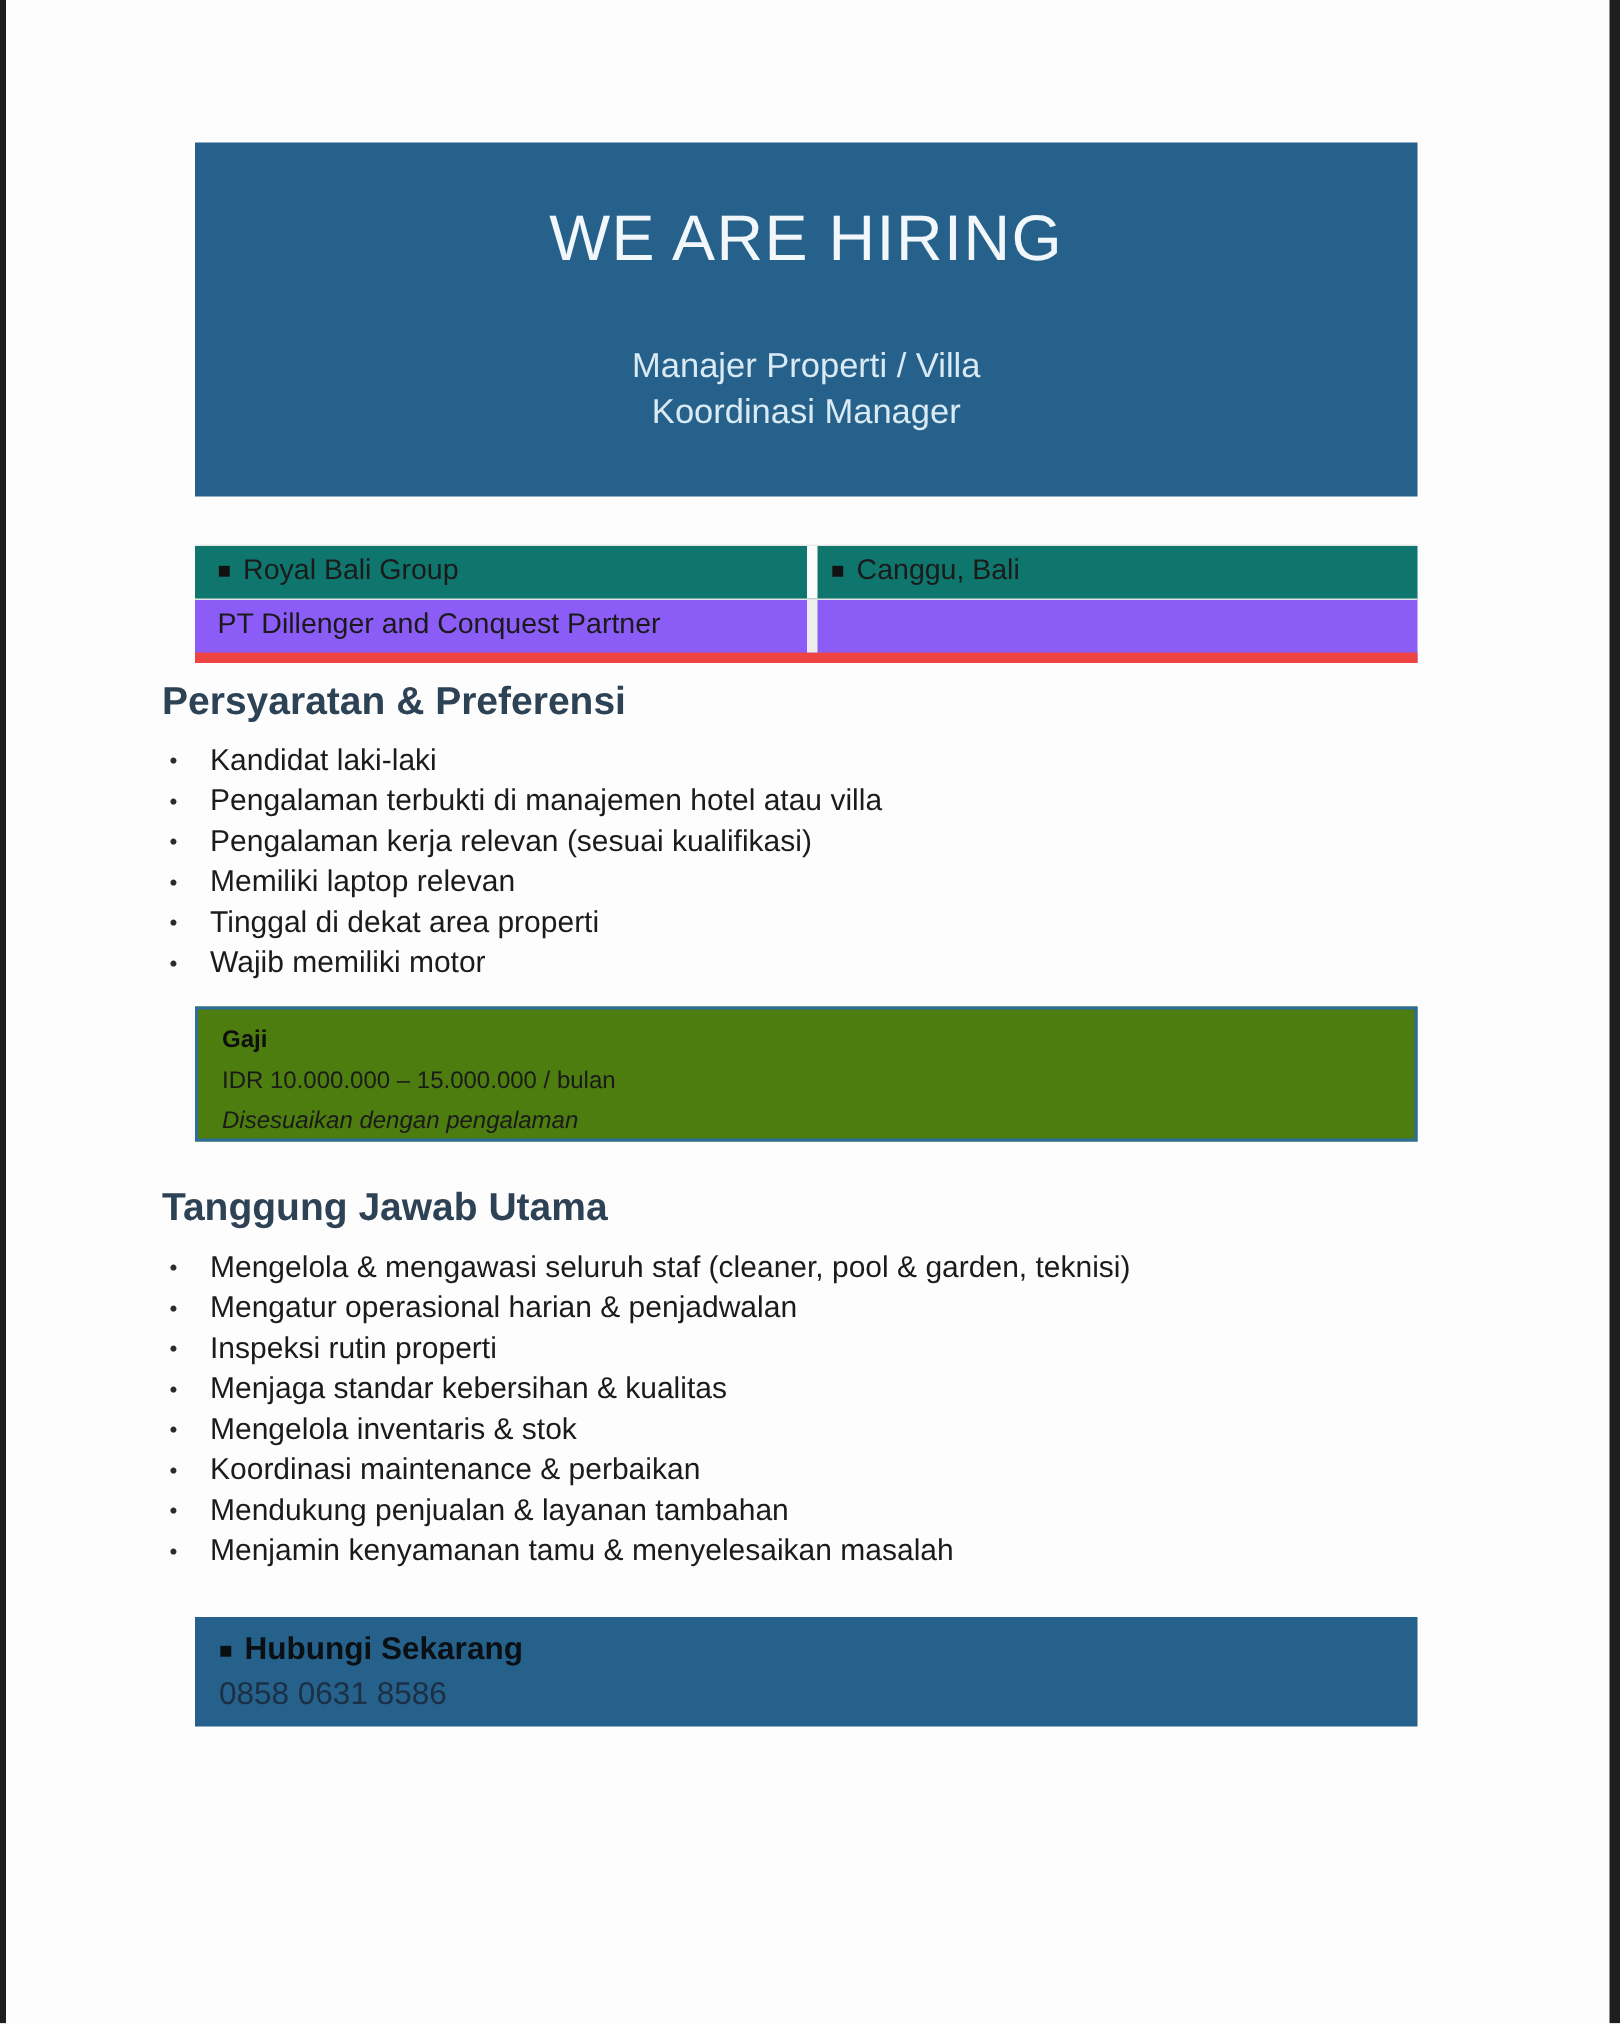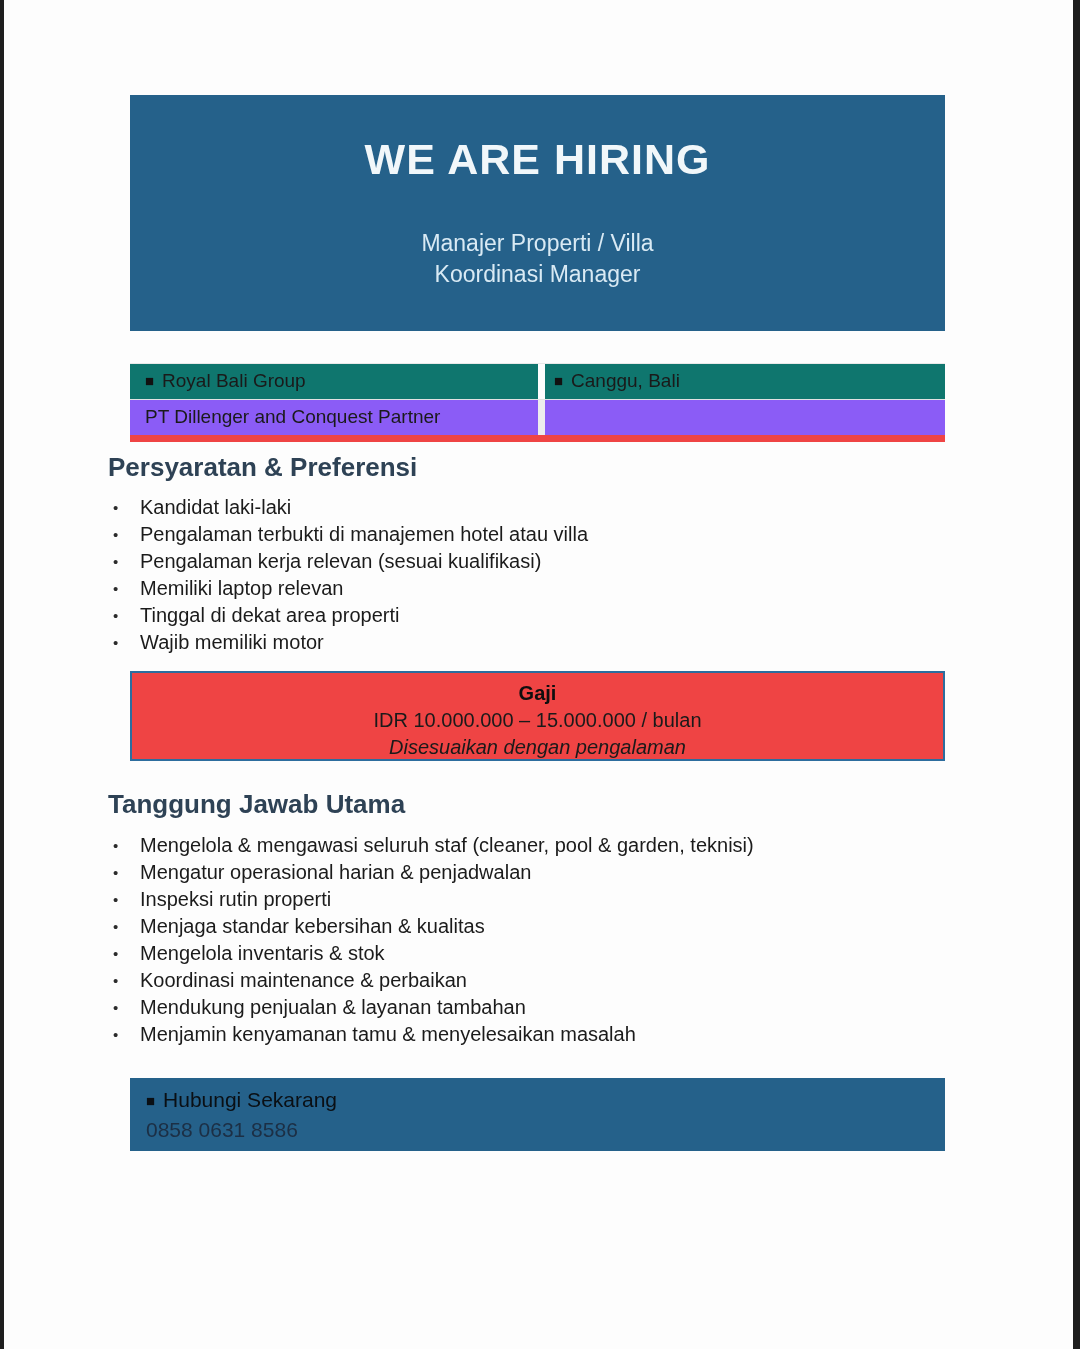--- a/index.html
+++ b/index.html
@@ -23,21 +23,21 @@
   .banner {
     position: absolute;
     left: 130px; top: 95px;
     width: 815px; height: 236px;
     background: #25618a;
     text-align: center;
   }
   .banner h1 {
     margin-top: 40px;
     font-size: 43px;
-    font-weight: bold;
+    font-weight: normal;
     letter-spacing: 1px;
     color: #f1f7fa;
   }
   .banner .subtitle {
     margin-top: 44px;
     font-size: 23px;
     line-height: 31px;
     color: #d9eaf4;
   }
 
@@ -98,41 +98,40 @@
     font-size: 15px;
     color: #2b2b2b;
   }
   .bullets .txt { color: #1b1b1b; }
 
   
   .salary-box {
     position: absolute;
     left: 130px; top: 671px;
     width: 815px; height: 90px;
-    background: #ef4444;
+    background: #4d7c0f;
     border: 2px solid #2d6d9e;
     padding: 7px 16px;
-    font-size: 20px;
+    font-size: 16px;
     line-height: 27px;
-    text-align: center;
   }
   .salary-box .label { font-weight: bold; color: #0e0e0e; }
   .salary-box .note { font-style: italic; }
 
   
   .contact-box {
     position: absolute;
     left: 130px; top: 1078px;
     width: 815px; height: 73px;
     background: #25618a;
     padding: 8px 16px;
     font-size: 21px;
     line-height: 28px;
   }
-  .contact-box .heading { font-weight: normal; color: #0a0f14; }
+  .contact-box .heading { font-weight: bold; color: #0a0f14; }
   .contact-box .heading .sq { color: #0a0f14; }
   .contact-box .phone { color: #1c2f45; }
 </style>
 </head>
 <body>
 
 <div class="page">
   <div class="edge left"></div>
   <div class="edge right"></div>
 

